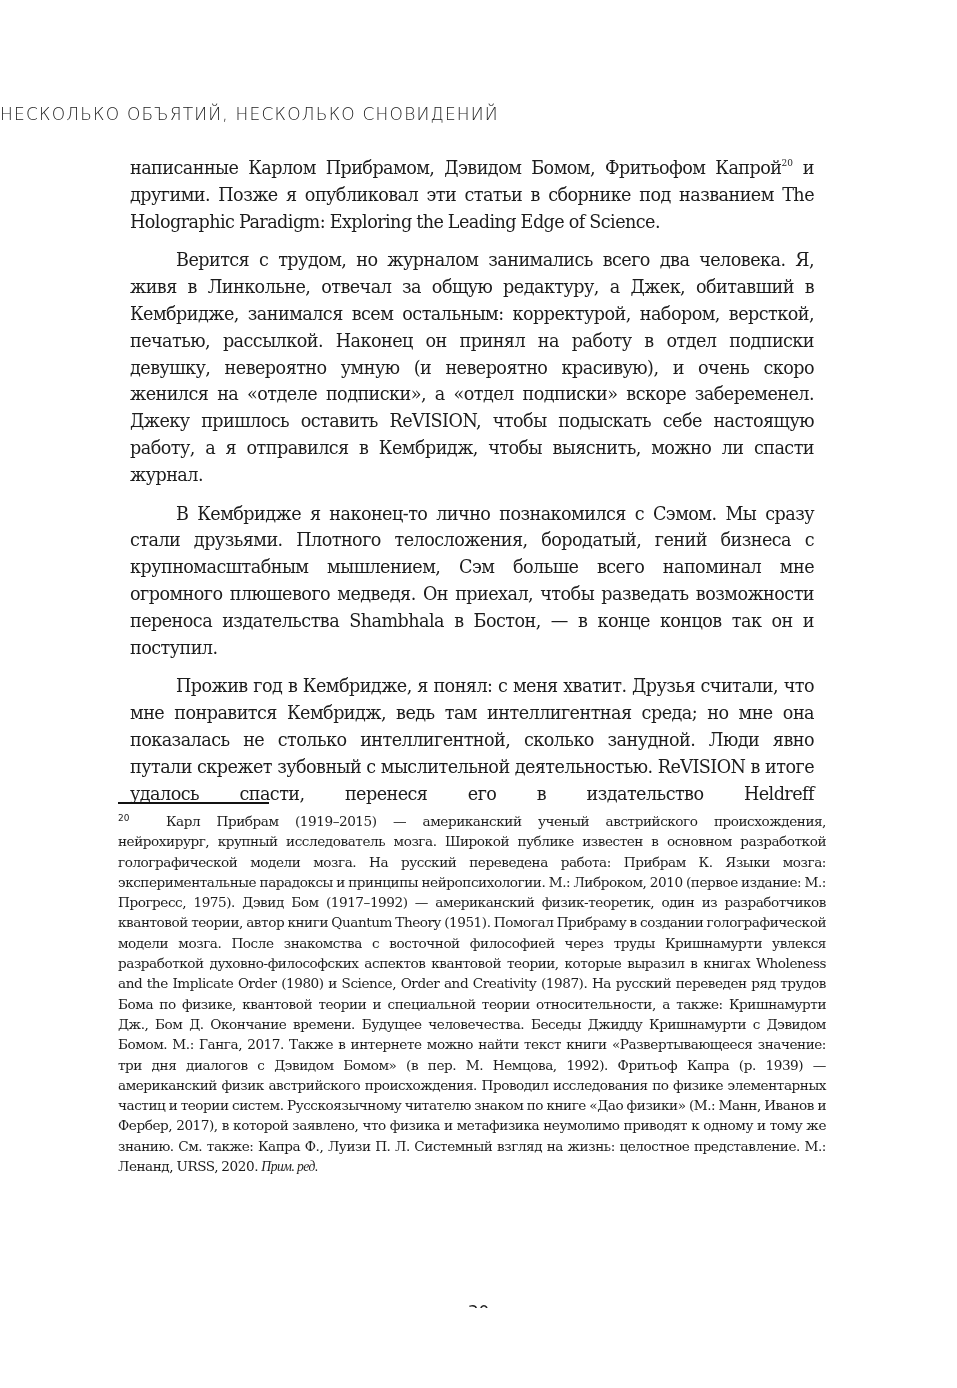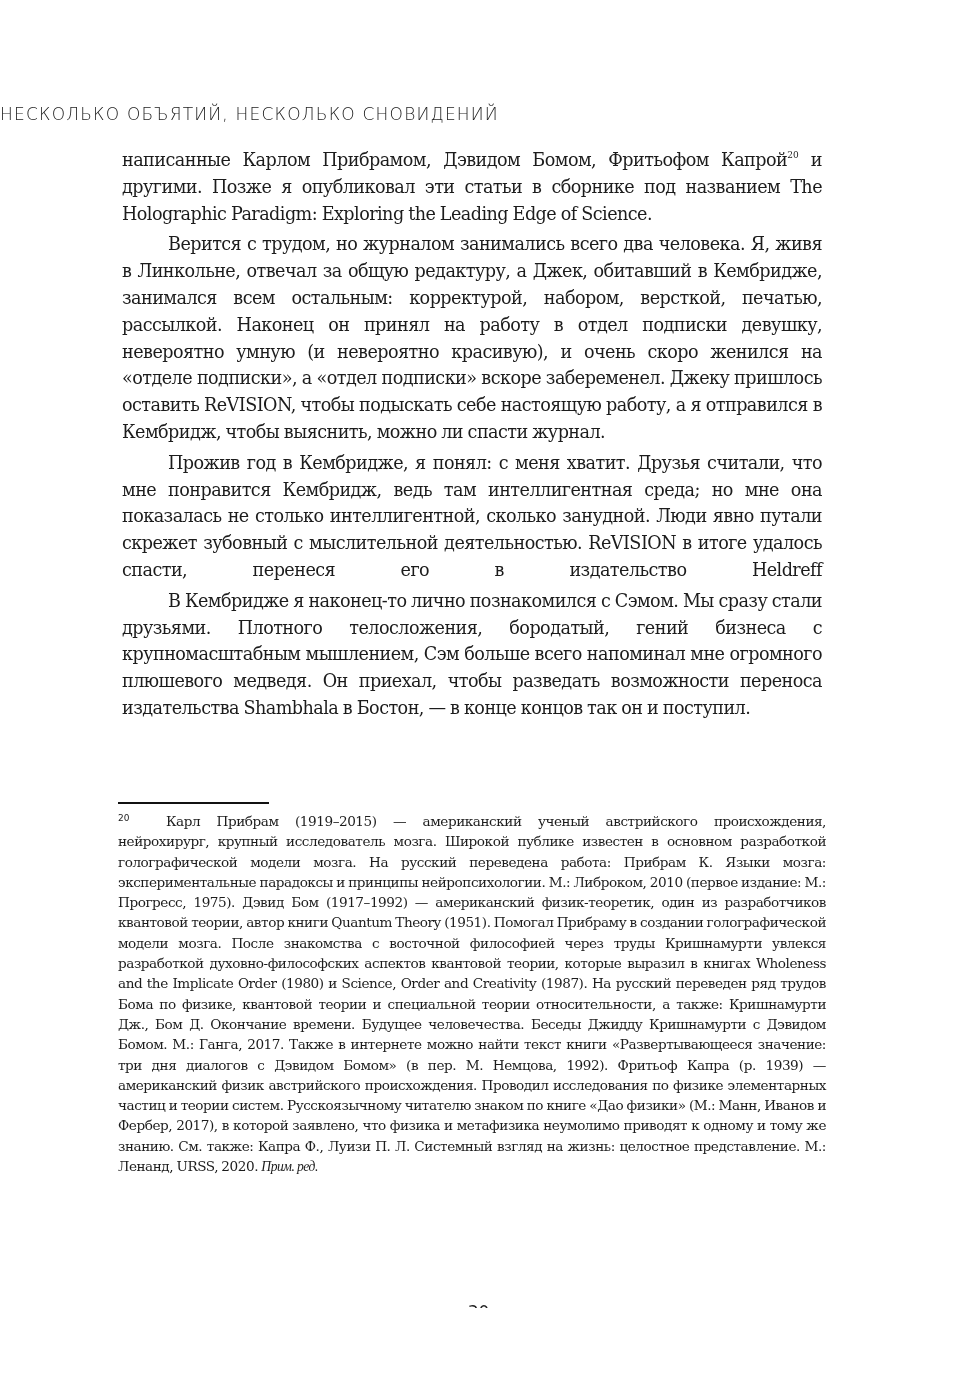--- a/index.html
+++ b/index.html
@@ -32,21 +32,21 @@
       left: 118px;
       width: 708px;
       font-family: "DejaVu Serif", serif;
       font-size: 17.6px;
       line-height: 26.8px;
       letter-spacing: -0.55px;
       word-spacing: -0.5px;
       color: #1c1c1c;
     }
     .main-text p {
-      margin: 4px;
+      margin: 12px;
       text-align: justify;
       text-align-last: left;
     }
     .main-text p.indent {
       text-indent: 46px;
     }
     .main-text p.last-justified {
       text-align-last: justify;
     }
     sup.fnref {
@@ -105,22 +105,22 @@
     }
   </style>
 </head>
 <body>
 
 <div class="running-head">НЕСКОЛЬКО ОБЪЯТИЙ, НЕСКОЛЬКО СНОВИДЕНИЙ</div>
 
 <div class="main-text">
   <p class="para-first"><span>написанные Карлом Прибрамом, Дэвидом Бомом, Фритьофом Капрой</span><sup class="fnref">20</sup><span> и другими. Позже я опубликовал эти статьи в сборнике под названием The Holographic Paradigm: Exploring the Leading Edge of Science.</span></p>
   <p class="indent">Верится с трудом, но журналом занимались всего два человека. Я, живя в Линкольне, отвечал за общую редактуру, а Джек, обитавший в Кембридже, занимался всем остальным: корректурой, набором, версткой, печатью, рассылкой. Наконец он принял на работу в отдел подписки девушку, невероятно умную (и невероятно красивую), и очень скоро женился на «отделе подписки», а «отдел подписки» вскоре забеременел. Джеку пришлось оставить ReVISION, чтобы подыскать себе настоящую работу, а я отправился в Кембридж, чтобы выяснить, можно ли спасти журнал.</p>
+  <p class="indent">В Кембридже я наконец-то лично познакомился с Сэмом. Мы сразу стали друзьями. Плотного телосложения, бородатый, гений бизнеса с крупномасштабным мышлением, Сэм больше всего напоминал мне огромного плюшевого медведя. Он приехал, чтобы разведать возможности переноса издательства Shambhala в Бостон, — в конце концов так он и поступил.</p>
   <p class="indent last-justified">Прожив год в Кембридже, я понял: с меня хватит. Друзья считали, что мне понравится Кембридж, ведь там интеллигентная среда; но мне она показалась не столько интеллигентной, сколько занудной. Люди явно путали скрежет зубовный с мыслительной деятельностью. ReVISION в итоге удалось спасти, перенеся его в издательство Heldreff</p>
-  <p class="indent">В Кембридже я наконец-то лично познакомился с Сэмом. Мы сразу стали друзьями. Плотного телосложения, бородатый, гений бизнеса с крупномасштабным мышлением, Сэм больше всего напоминал мне огромного плюшевого медведя. Он приехал, чтобы разведать возможности переноса издательства Shambhala в Бостон, — в конце концов так он и поступил.</p>
 </div>
 
 <div class="footnote-rule"></div>
 
 <div class="footnote">
   <span class="fn-num">20</span><span>Карл Прибрам (1919–2015) — американский ученый австрийского происхождения, нейрохирург, крупный исследователь мозга. Широкой публике известен в основном разработкой голографической модели мозга. На русский переведена работа: Прибрам К. Языки мозга: экспериментальные парадоксы и принципы нейропсихологии. М.: Либроком, 2010 (первое издание: М.: Прогресс, 1975). Дэвид Бом (1917–1992) — американский физик-теоретик, один из разработчиков квантовой теории, автор книги Quantum Theory (1951). Помогал Прибраму в создании голографической модели мозга. После знакомства с восточной философией через труды Кришнамурти увлекся разработкой духовно-философских аспектов квантовой теории, которые выразил в книгах Wholeness and the Implicate Order (1980) и Science, Order and Creativity (1987). На русский переведен ряд трудов Бома по физике, квантовой теории и специальной теории относительности, а также: Кришнамурти Дж., Бом Д. Окончание времени. Будущее человечества. Беседы Джидду Кришнамурти с Дэвидом Бомом. М.: Ганга, 2017. Также в интернете можно найти текст книги «Развертывающееся значение: три дня диалогов с Дэвидом Бомом» (в пер. М. Немцова, 1992). Фритьоф Капра (р. 1939) — американский физик австрийского происхождения. Проводил исследования по физике элементарных частиц и теории систем. Русскоязычному читателю знаком по книге «Дао физики» (М.: Манн, Иванов и Фербер, 2017), в которой заявлено, что физика и метафизика неумолимо приводят к одному и тому же знанию. См. также: Капра Ф., Луизи П. Л. Системный взгляд на жизнь: целостное представление. М.: Ленанд, URSS, 2020.</span> <em>Прим. ред.</em>
 </div>
 
 <div class="page-number">30</div>
 

